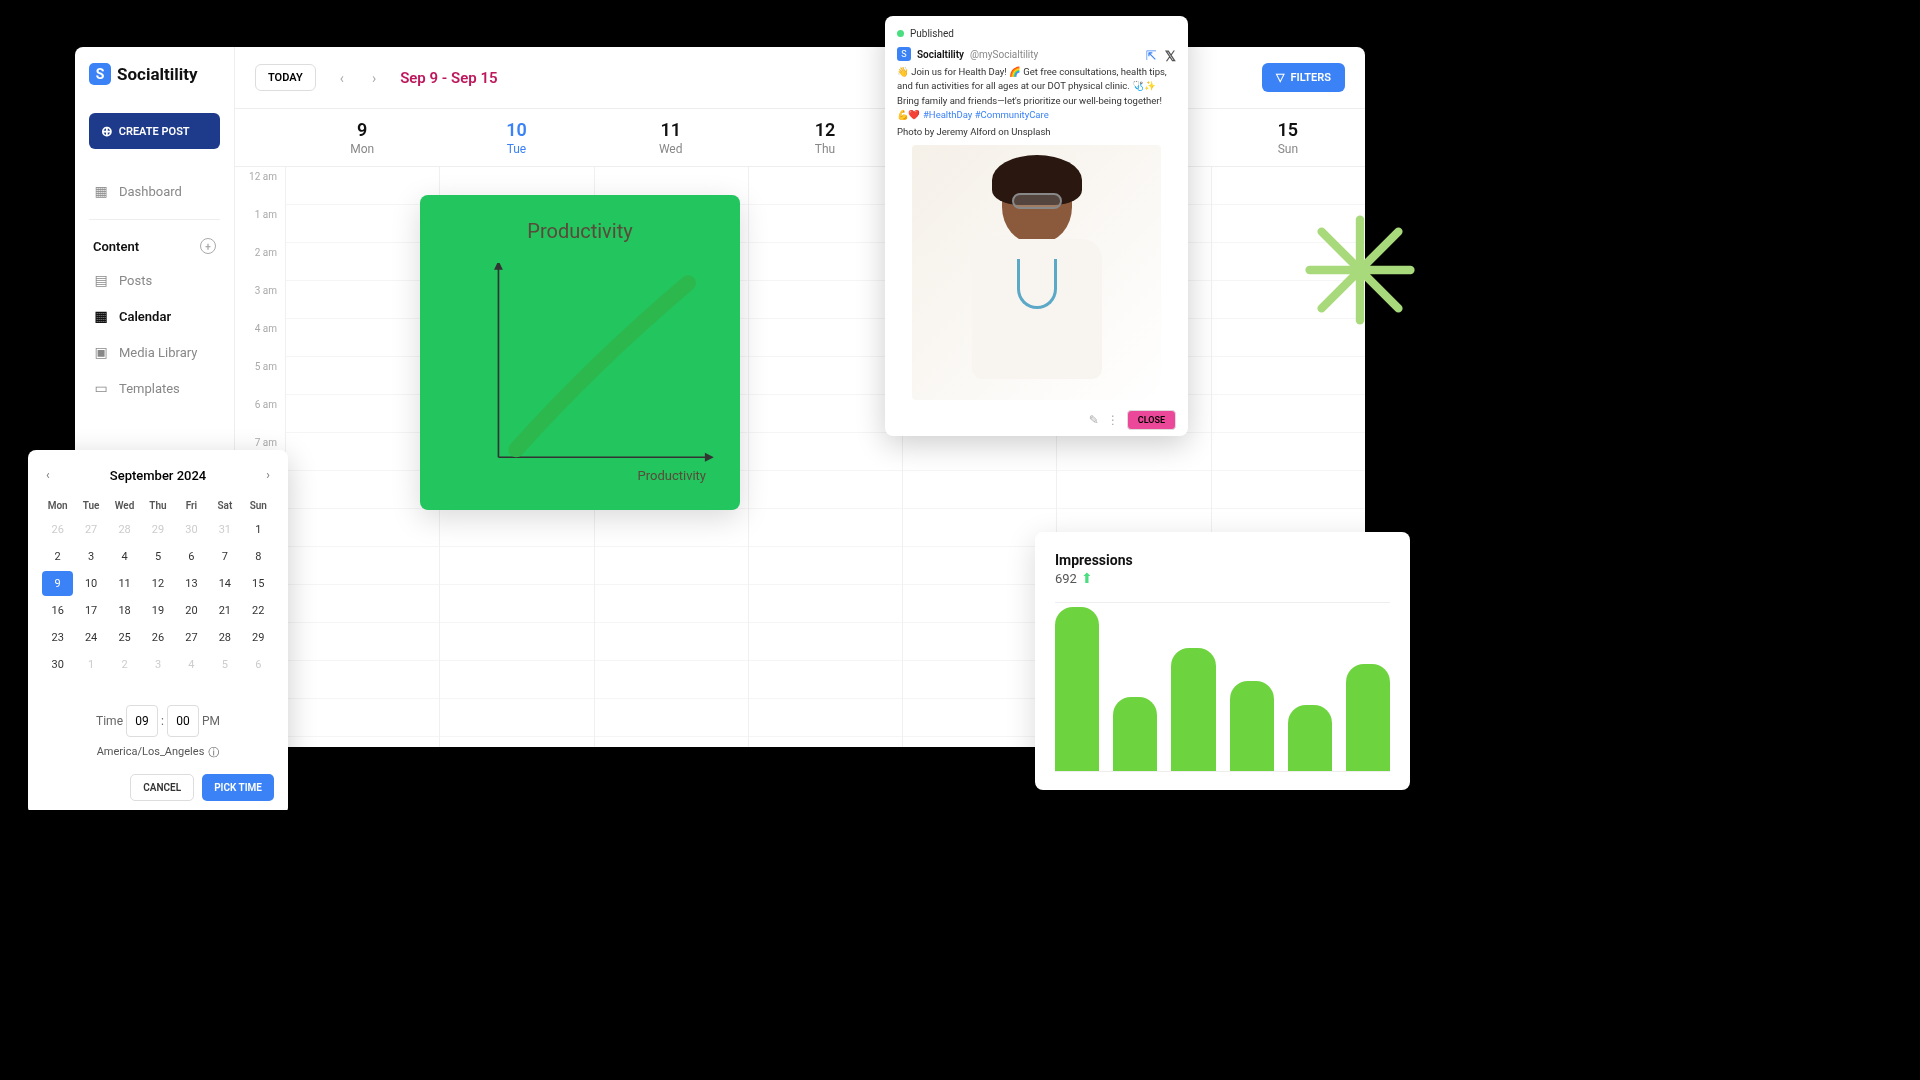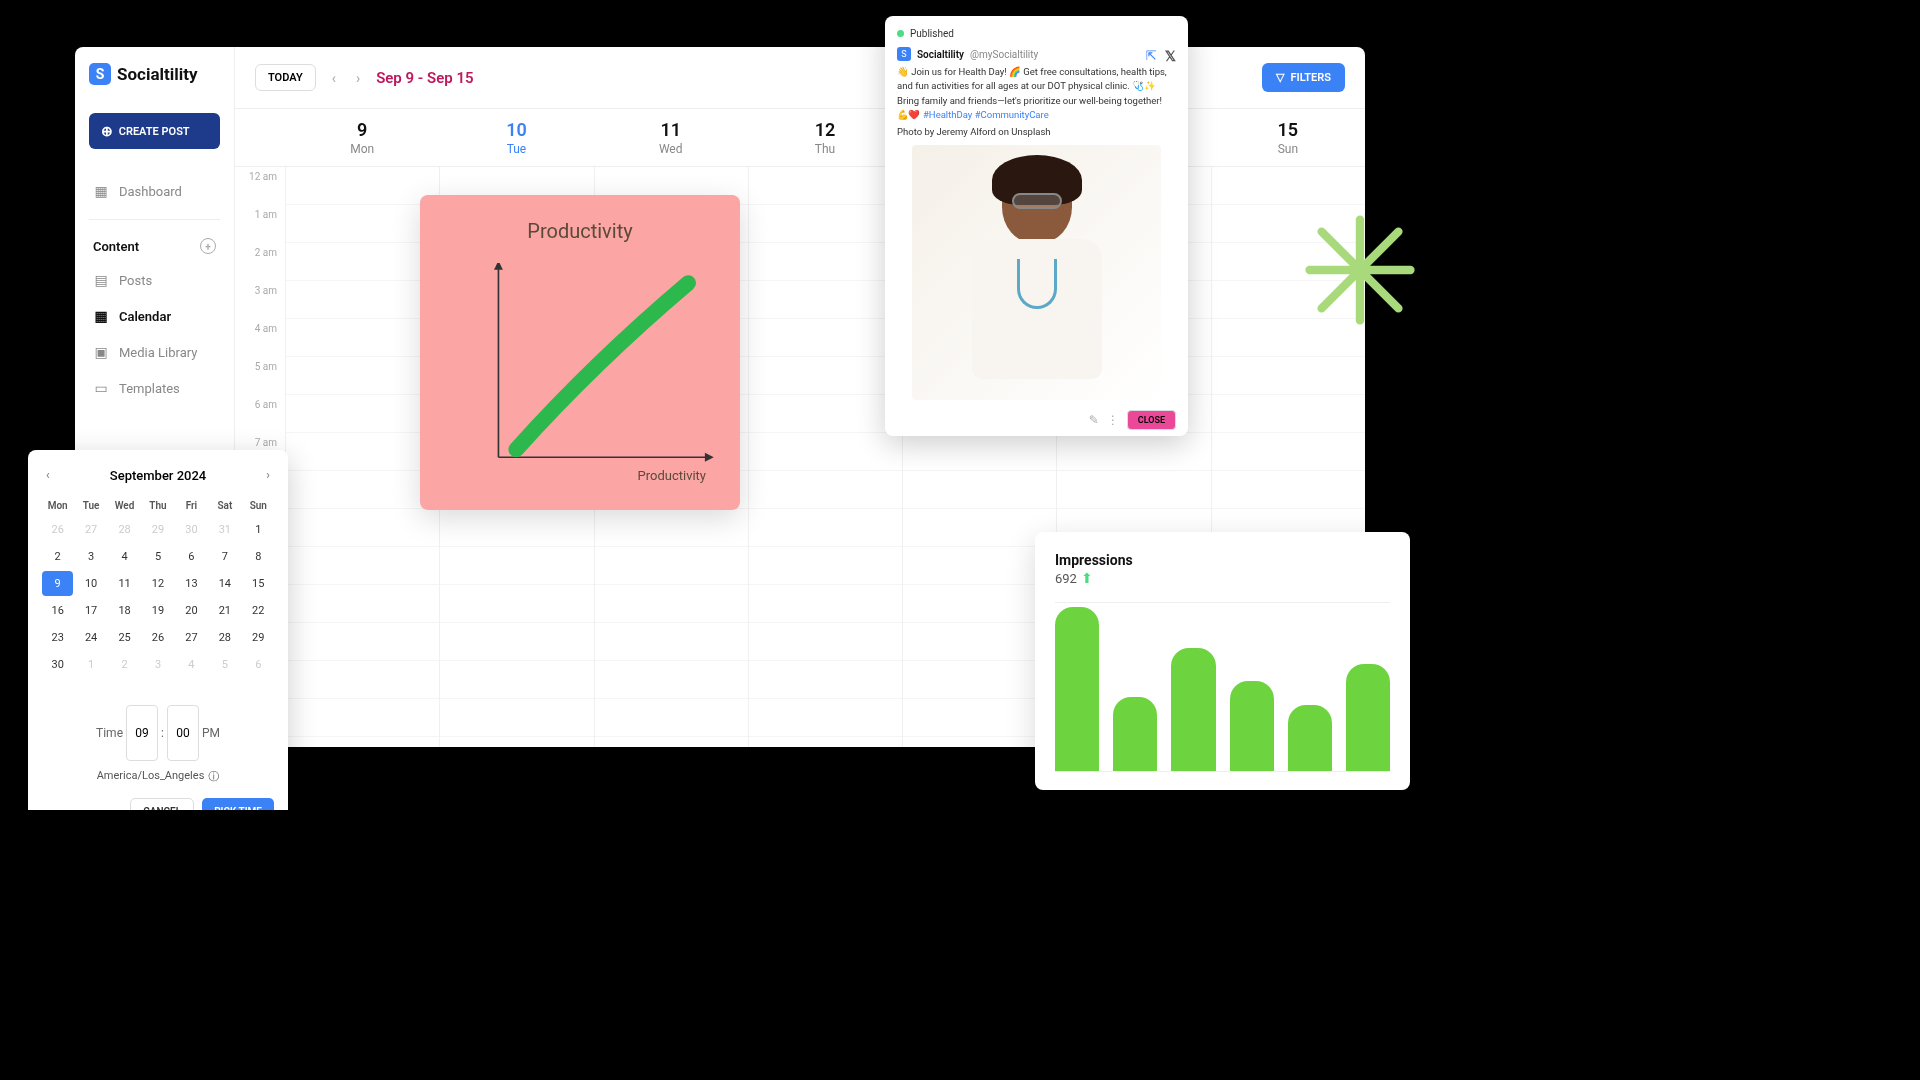--- a/index.html
+++ b/index.html
@@ -11,21 +11,21 @@
 .logo-text{font-size:17px;font-weight:700;color:#111}
 .create-btn{background:#1e3a8a;color:#fff;border:none;padding:10px 12px;border-radius:6px;font-size:11px;font-weight:600;display:flex;align-items:center;gap:6px;cursor:pointer;margin-bottom:24px;width:100%}
 .create-btn::before{content:"⊕";font-size:14px}
 .nav-item{display:flex;align-items:center;gap:10px;padding:10px 4px;font-size:13px;color:#888;cursor:pointer}
 .nav-item.active{color:#111;font-weight:600}
 .nav-icon{width:16px;height:16px;display:inline-flex;align-items:center;justify-content:center;font-size:14px}
 .divider{height:1px;background:#eee;margin:10px 0}
 .section-header{display:flex;justify-content:space-between;align-items:center;padding:8px 4px;font-size:13px;font-weight:600;color:#111}
 .plus-circle{width:16px;height:16px;border:1.5px solid #aaa;border-radius:50%;display:flex;align-items:center;justify-content:center;font-size:10px;color:#aaa}
 .calendar-area{flex:1;display:flex;flex-direction:column}
-.cal-header{display:flex;align-items:center;gap:12px;padding:16px 20px;border-bottom:1px solid #eee}
+.cal-header{display:flex;align-items:center;gap:20px;padding:16px 20px;border-bottom:1px solid #eee}
 .today-btn{border:1.5px solid #ddd;background:#fff;padding:6px 12px;border-radius:6px;font-size:11px;font-weight:600;cursor:pointer}
 .nav-arrow{color:#aaa;font-size:14px;cursor:pointer;padding:4px}
 .date-range{font-size:15px;font-weight:600;color:#be185d}
 .filters-btn{margin-left:auto;background:#3b82f6;color:#fff;border:none;padding:8px 14px;border-radius:6px;font-size:11px;font-weight:600;display:flex;align-items:center;gap:6px;cursor:pointer}
 .day-headers{display:flex;border-bottom:1px solid #eee}
 .time-col-header{width:50px}
 .day-header{flex:1;text-align:center;padding:10px 0}
 .day-num{font-size:18px;font-weight:600;color:#111}
 .day-name{font-size:12px;color:#888;margin-top:2px}
 .day-header.active .day-num,.day-header.active .day-name{color:#3b82f6}
@@ -38,28 +38,28 @@
 
 .datepicker{position:absolute;left:28px;top:450px;width:260px;background:#fff;border-radius:8px;box-shadow:0 8px 30px rgba(0,0,0,.2);padding:14px;z-index:10}
 .dp-header{display:flex;justify-content:space-between;align-items:center;margin-bottom:10px;font-size:13px;font-weight:500}
 .dp-arrow{color:#888;cursor:pointer;padding:4px;font-size:12px}
 .dp-grid{display:grid;grid-template-columns:repeat(7,1fr);gap:2px;text-align:center}
 .dp-dow{font-size:10px;font-weight:600;color:#555;padding:4px 0}
 .dp-day{font-size:11px;padding:6px 0;cursor:pointer;border-radius:4px;color:#333}
 .dp-day.muted{color:#ccc}
 .dp-day.selected{background:#3b82f6;color:#fff}
 .dp-time{display:flex;align-items:center;justify-content:center;gap:3px;margin-top:28px;font-size:12px;color:#666}
-.dp-time-box{border:1px solid #ddd;border-radius:4px;padding:20px 6px;font-size:12px;width:32px;text-align:center}
+.dp-time-box{border:1px solid #ddd;border-radius:4px;padding:8px 6px;font-size:12px;width:32px;text-align:center}
 .dp-tz{text-align:center;font-size:11px;color:#555;margin-top:8px;display:flex;justify-content:center;gap:4px}
 .dp-actions{display:flex;gap:8px;justify-content:flex-end;margin-top:14px}
 .dp-btn{padding:7px 12px;border-radius:5px;font-size:10px;font-weight:600;cursor:pointer}
 .dp-cancel{background:#fff;border:1px solid #ddd;color:#333}
 .dp-pick{background:#3b82f6;border:none;color:#fff}
 
-.prod-card{position:absolute;left:420px;top:195px;width:320px;height:315px;background:#fca5a5;border-radius:8px;box-shadow:0 8px 30px rgba(0,0,0,.15);padding:24px;z-index:5}
+.prod-card{position:absolute;left:420px;top:195px;width:320px;height:315px;background:#22c55e;border-radius:8px;box-shadow:0 8px 30px rgba(0,0,0,.15);padding:24px;z-index:5}
 .prod-title{text-align:center;font-size:20px;color:#5a4a3a;margin-bottom:16px}
 .prod-chart{position:relative;width:100%;height:220px}
 .prod-yaxis{position:absolute;left:0;top:0;bottom:20px;font-size:12px;color:#5a4a3a;display:flex;flex-direction:column;justify-content:space-between;text-align:right;width:44px}
 .prod-xlabel{position:absolute;right:10px;bottom:-4px;font-size:13px;color:#5a4a3a}
 .prod-svg{position:absolute;left:50px;top:4px;right:0;bottom:16px}
 
 .post-card{position:absolute;left:885px;top:16px;width:303px;height:420px;background:#fff;border-radius:8px;box-shadow:0 8px 30px rgba(0,0,0,.2);padding:12px;z-index:15}
 .post-status{display:flex;align-items:center;gap:6px;font-size:10px;color:#333;margin-bottom:8px}
 .dot-green{width:7px;height:7px;background:#4ade80;border-radius:50%}
 .post-top-icons{position:absolute;right:12px;top:32px;display:flex;gap:8px;font-size:13px;color:#555}

